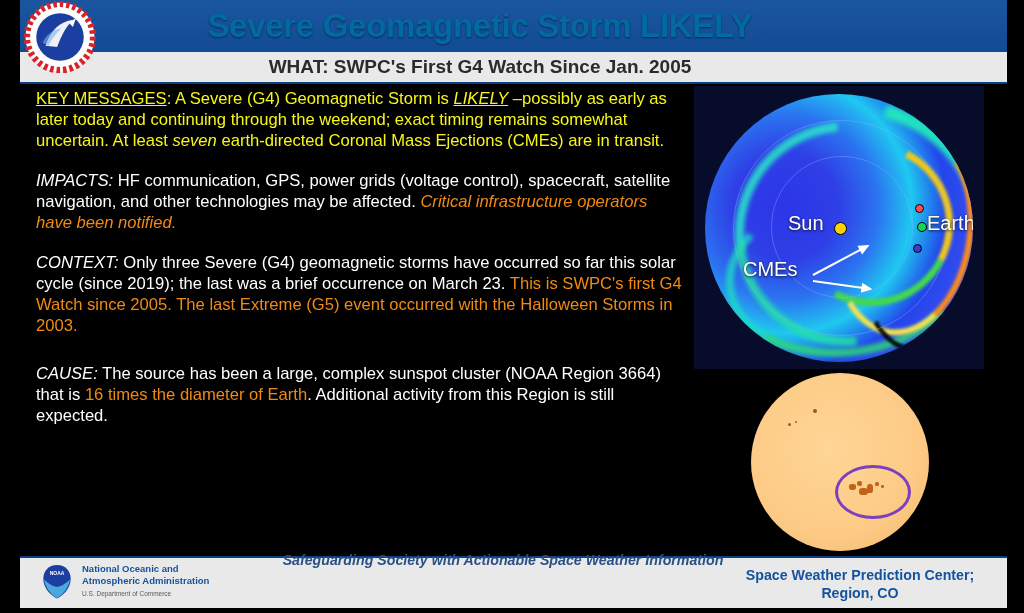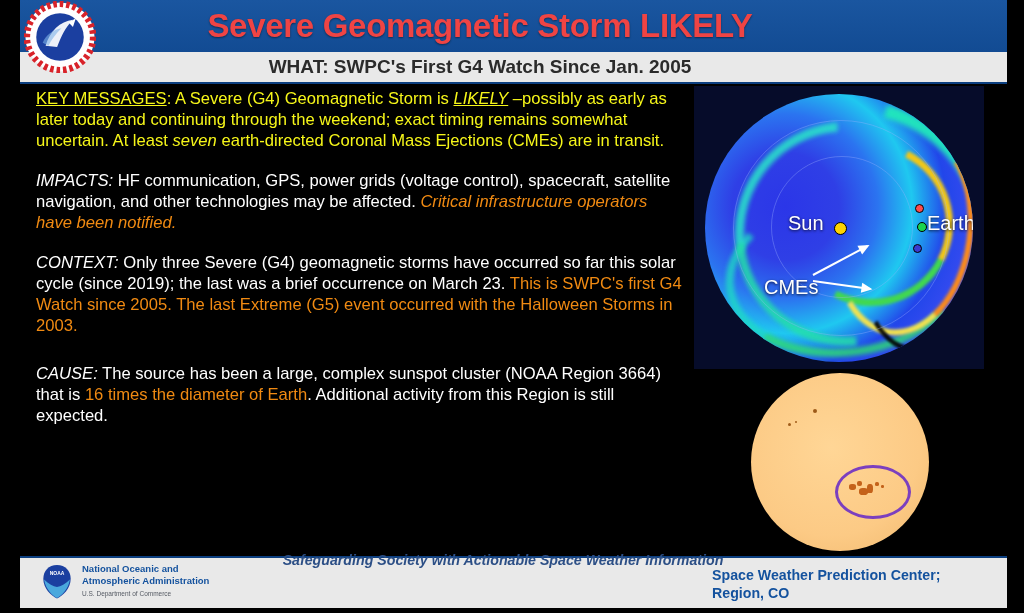--- a/index.html
+++ b/index.html
@@ -25,21 +25,21 @@
     position: absolute;
     left: 20px; top: 0; width: 987px; height: 52px;
     background: #14529e;
     background: linear-gradient(180deg,#1a56a0 0%, #124b93 100%);
   }
   .header-title {
     position: absolute;
     left: 110px; top: 2px;
     width: 740px; height: 48px;
     line-height: 48px;
-    color: #ef4444;
+    color: #0369a1;
     font-size: 33px;
     font-weight: bold;
     letter-spacing: -0.3px;
     text-align: center;
     white-space: nowrap;
     text-shadow: 0 1px 2px rgba(0,0,0,.45);
   }
   .updated-block {
     position: absolute;
     right: 22px; top: 2px;
@@ -204,21 +204,21 @@
   .enlil-label {
     position: absolute;
     color: #ffffff;
     font-size: 20px;
     font-weight: normal;
     text-shadow: 0 1px 3px rgba(0,0,0,.8);
     white-space: nowrap;
   }
   .lbl-sun   { left: 83px; top: 118px; }
   .lbl-earth { left: 222px; top: 118px; }
-  .lbl-cmes  { left: 38px; top: 182px; padding-left: 21px; }
+  .lbl-cmes  { left: 38px; top: 164px; }
 
   .cme-arrow { position: absolute; height: 2px; background: #ffffff; transform-origin: 0 50%; }
   .cme-arrow::after {
     content: "";
     position: absolute;
     right: -2px; top: -4px;
     border-left: 11px solid #ffffff;
     border-top: 5px solid transparent;
     border-bottom: 5px solid transparent;
   }
@@ -292,23 +292,23 @@
     width: 450px;
     text-align: center;
     color: #2c4f86;
     font-size: 14.2px;
     font-style: italic;
     font-weight: bold;
     white-space: nowrap;
   }
   .swpc-text {
     position: absolute;
-    right: 32px; top: 566px;
+    right: 24px; top: 566px;
     width: 280px;
-    text-align: left;
+    text-align: center;
     color: #14529e;
     font-size: 14.2px;
     font-weight: bold;
     line-height: 18px;
   }
 </style>
 </head>
 <body>
 
 <div class="slide">

